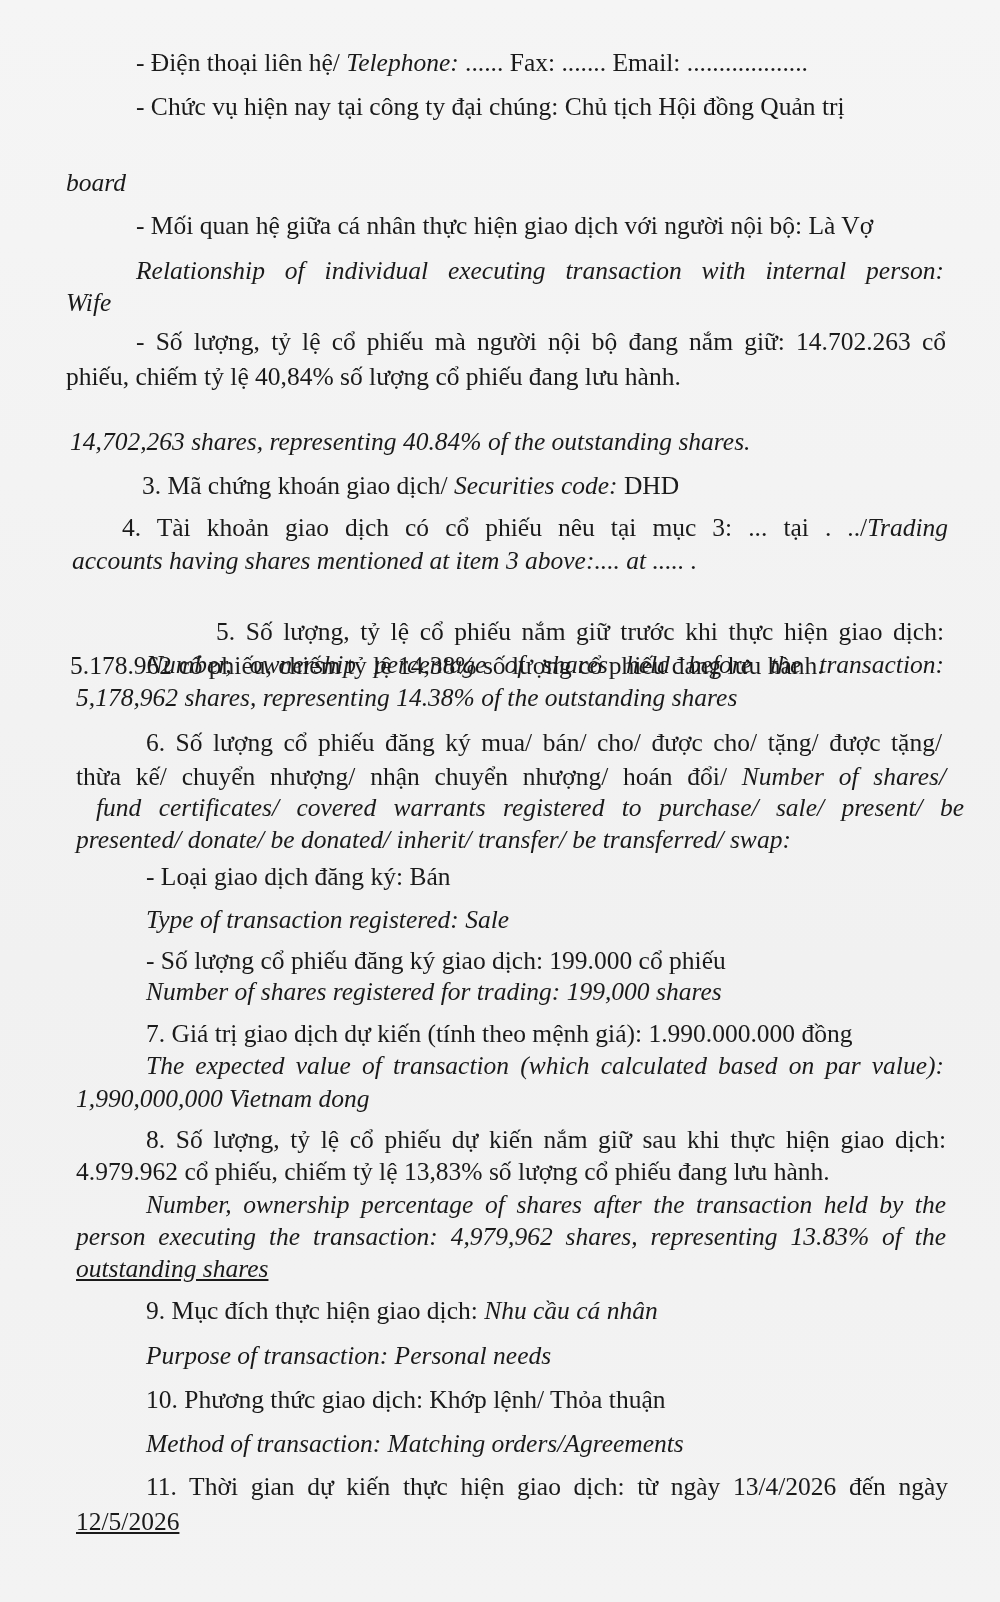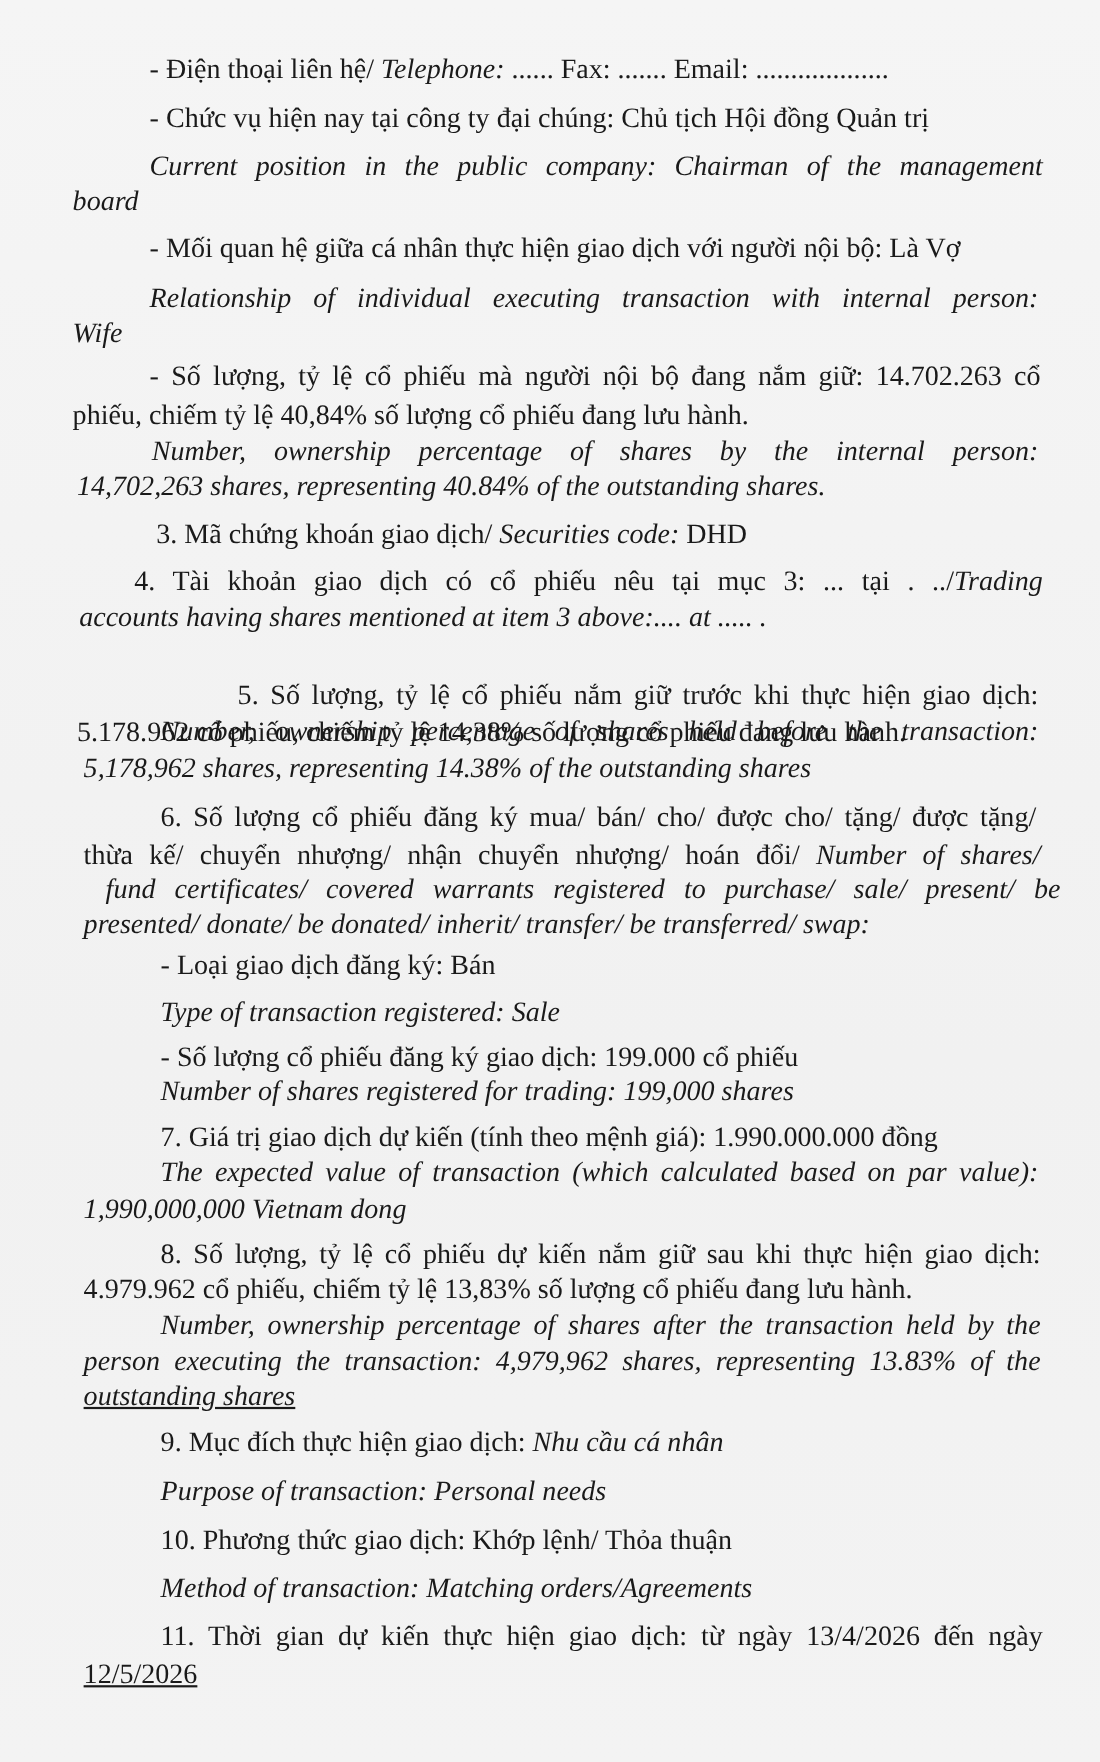--- a/index.html
+++ b/index.html
@@ -29,30 +29,28 @@
 </head>
 <body>
 
 <div class="page">
 
   <div class="line" style="left:136px; top:48px;">
     <span>- Điện thoại liên hệ/ </span><span class="it">Telephone:</span><span> ...... Fax: ....... Email: ...................</span>
   </div>
 
   <div class="line" style="left:136px; top:92px;">- Chức vụ hiện nay tại công ty đại chúng: Chủ tịch Hội đồng Quản trị</div>
-  <div class="line it just" style="left:136px; top:136px; width:812px;">Current position in the public company: Chairman of the management</div>
   <div class="line it" style="left:66px; top:168px;">board</div>
 
   <div class="line" style="left:136px; top:211px;">- Mối quan hệ giữa cá nhân thực hiện giao dịch với người nội bộ: Là Vợ</div>
   <div class="line it just" style="left:136px; top:256px; width:808px;">Relationship of individual executing transaction with internal person:</div>
   <div class="line it" style="left:66px; top:288px;">Wife</div>
 
   <div class="line just" style="left:136px; top:327px; width:810px;">- Số lượng, tỷ lệ cổ phiếu mà người nội bộ đang nắm giữ: 14.702.263 cổ</div>
   <div class="line" style="left:66px; top:362px;">phiếu, chiếm tỷ lệ 40,84% số lượng cổ phiếu đang lưu hành.</div>
-  <div class="line it just" style="left:138px; top:395px; width:806px;">Number, ownership percentage of shares by the internal person:</div>
   <div class="line it" style="left:70px; top:427px;">14,702,263 shares, representing 40.84% of the outstanding shares.</div>
 
   <div class="line" style="left:142px; top:471px;text-align:right;">
     <span>3. Mã chứng khoán giao dịch/ </span><span class="it">Securities code:</span><span> DHD</span>
   </div>
 
   <div class="line just" style="left:122px; top:513px; width:826px;">
     <span>4. Tài khoản giao dịch có cổ phiếu nêu tại mục 3: ... tại . ../</span><span class="it">Trading</span>
   </div>
   <div class="line it" style="left:72px; top:546px;">accounts having shares mentioned at item 3 above:.... at ..... .</div>

